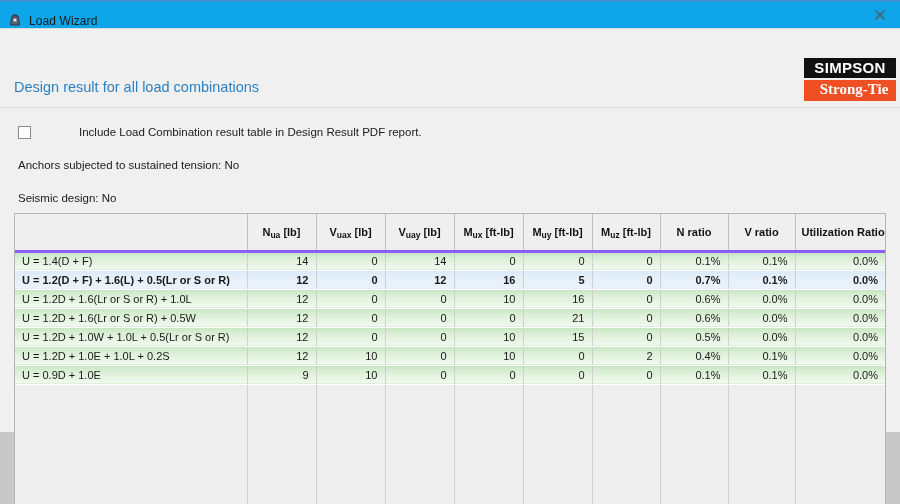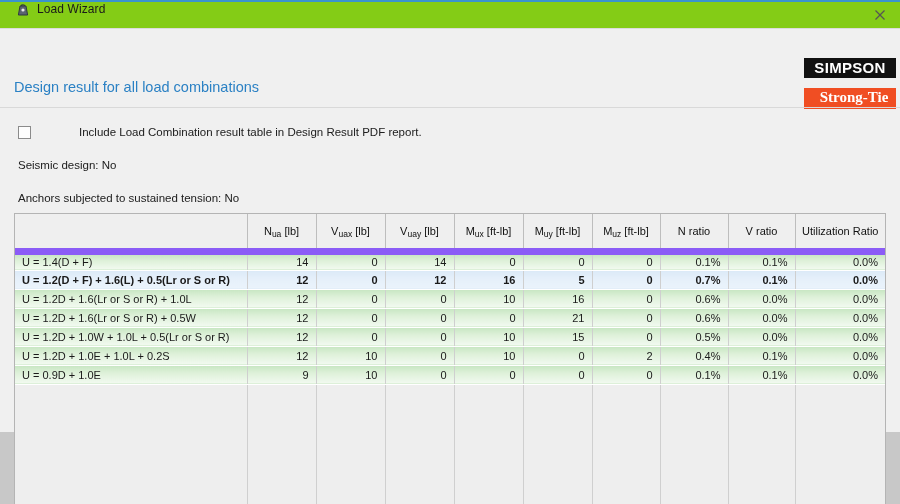--- a/index.html
+++ b/index.html
@@ -16,24 +16,23 @@
     width: 900px; height: 504px;
     background: #f0f0f0;
     border-top: 2px solid #3a93d0;
   }
 
   
   .titlebar {
     position: absolute;
     left: 0; top: 0; right: 0;
     height: 26px;
-    background: #84cc16;
+    background: #0ea5e9;
     display: flex;
-    align-items: flex-start;
-    padding-left: 8px;
+    align-items: flex-end;
   }
   .title-icon {
     margin-left: 7px;
     width: 16px; height: 16px;
     display: block;
   }
   .title-text {
     margin-left: 6px;
     font-size: 12px;
     color: #1a1a1a;
@@ -69,21 +68,21 @@
   .brand-strongtie {
     background: #f04e23;
     color: #ffffff;
     font-family: "Liberation Serif", serif;
     font-weight: bold;
     font-style: normal;
     font-size: 15px;
     text-align: center;
     padding: 2px 0 3px 8px;
     line-height: 1.05;
-    margin-top: 10px;
+    margin-top: 2px;
   }
 
   
   .content {
     position: absolute;
     left: 0; top: 26px; right: 0; bottom: 0;
     background: #f0f0f0;
     border-top: 1px solid #dcdcdc;
   }
 
@@ -138,23 +137,23 @@
     overflow: hidden;
   }
   table.grid {
     width: 100%;
     border-collapse: collapse;
     table-layout: fixed;
   }
   table.grid th {
     background: #efefef;
     border-right: 1px solid #bdbdbd;
-    border-bottom: 7px solid #8b5cf6;
+    border-bottom: 3px solid #8b5cf6;
     font-size: 11px;
-    font-weight: normal;
+    font-weight: bold;
     color: #111;
     height: 37px;
     padding: 0 6px;
     text-align: center;
     vertical-align: middle;
     white-space: nowrap;
   }
   table.grid th.col-combo { border-right: 1px solid #bdbdbd; }
   table.grid th:last-child { border-right: none; }
   table.grid th sub {
@@ -244,24 +243,24 @@
 
     <div class="page-title">Design result for all load combinations</div>
     <div class="divider"></div>
 
     <div class="opts">
       <div class="opt-row">
         <span class="chk"></span>
         <span>Include Load Combination result table in Design Result PDF report.</span>
       </div>
       <div class="opt-row">
-        <span>Seismic design: No</span>
+        <span>Anchors subjected to sustained tension: No</span>
       </div>
       <div class="opt-row">
-        <span>Anchors subjected to sustained tension: No</span>
+        <span>Seismic design: No</span>
       </div>
       <div class="opt-row">
         <span>Anchors only resisting wind and/or seismic loads: No</span>
       </div>
     </div>
 
     <div class="grid-wrap">
       <table class="grid">
         <colgroup>
           <col style="width:232px">

